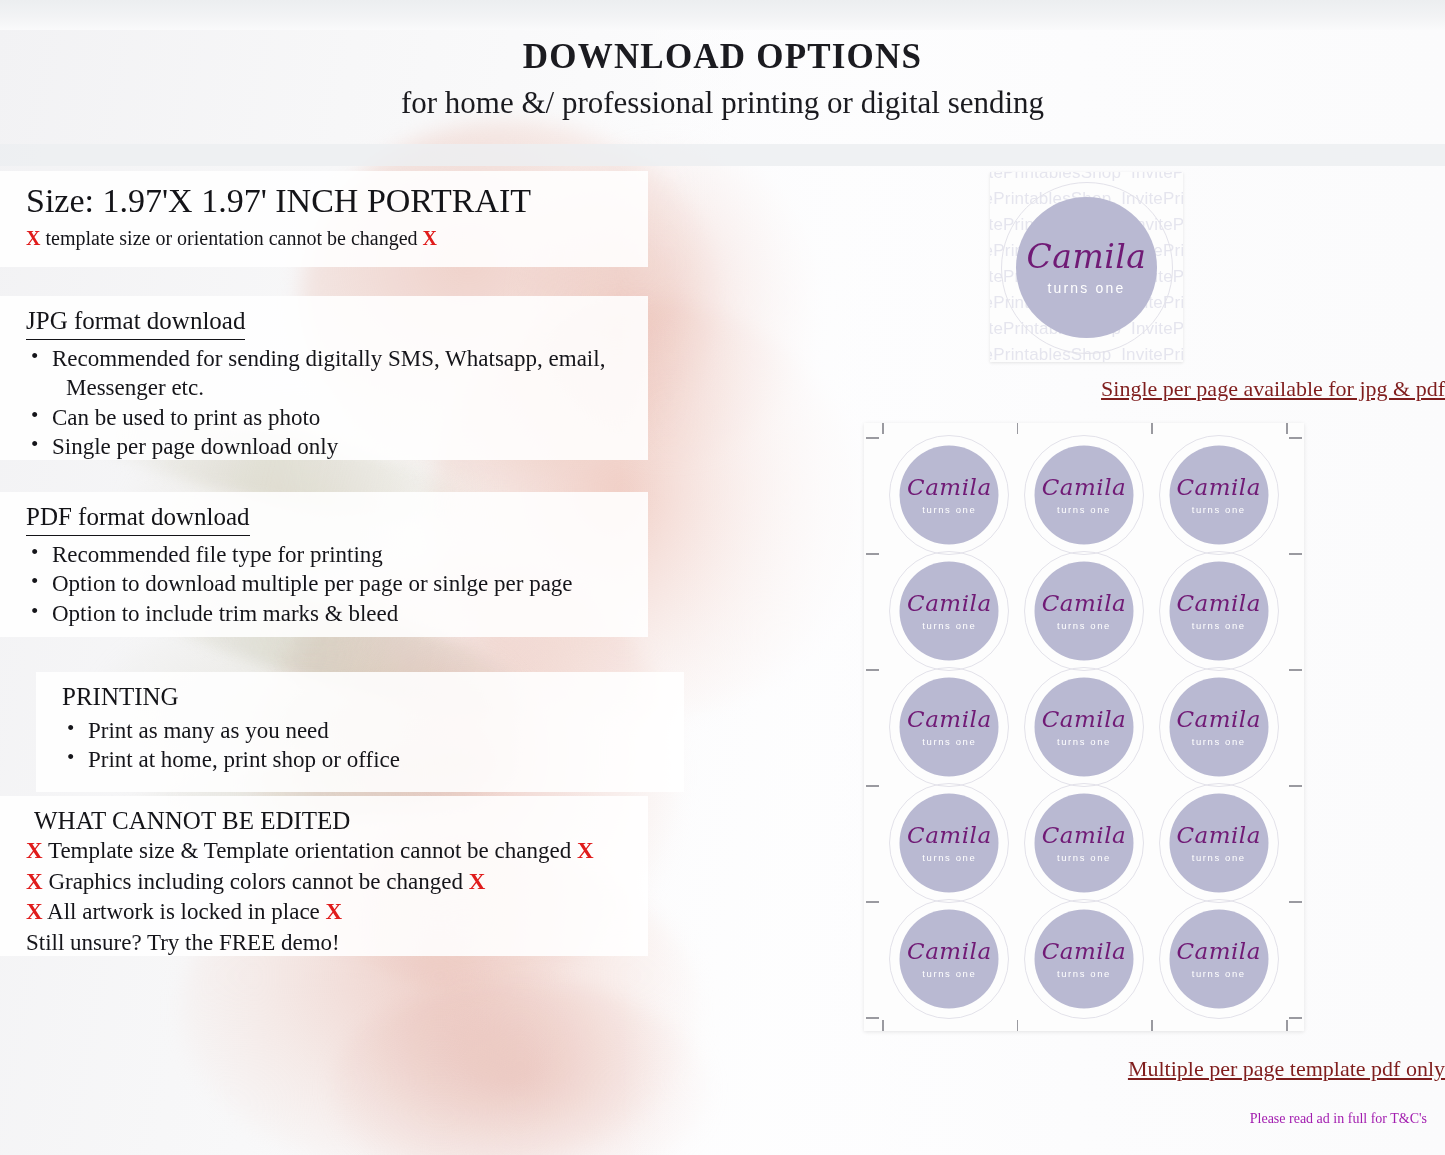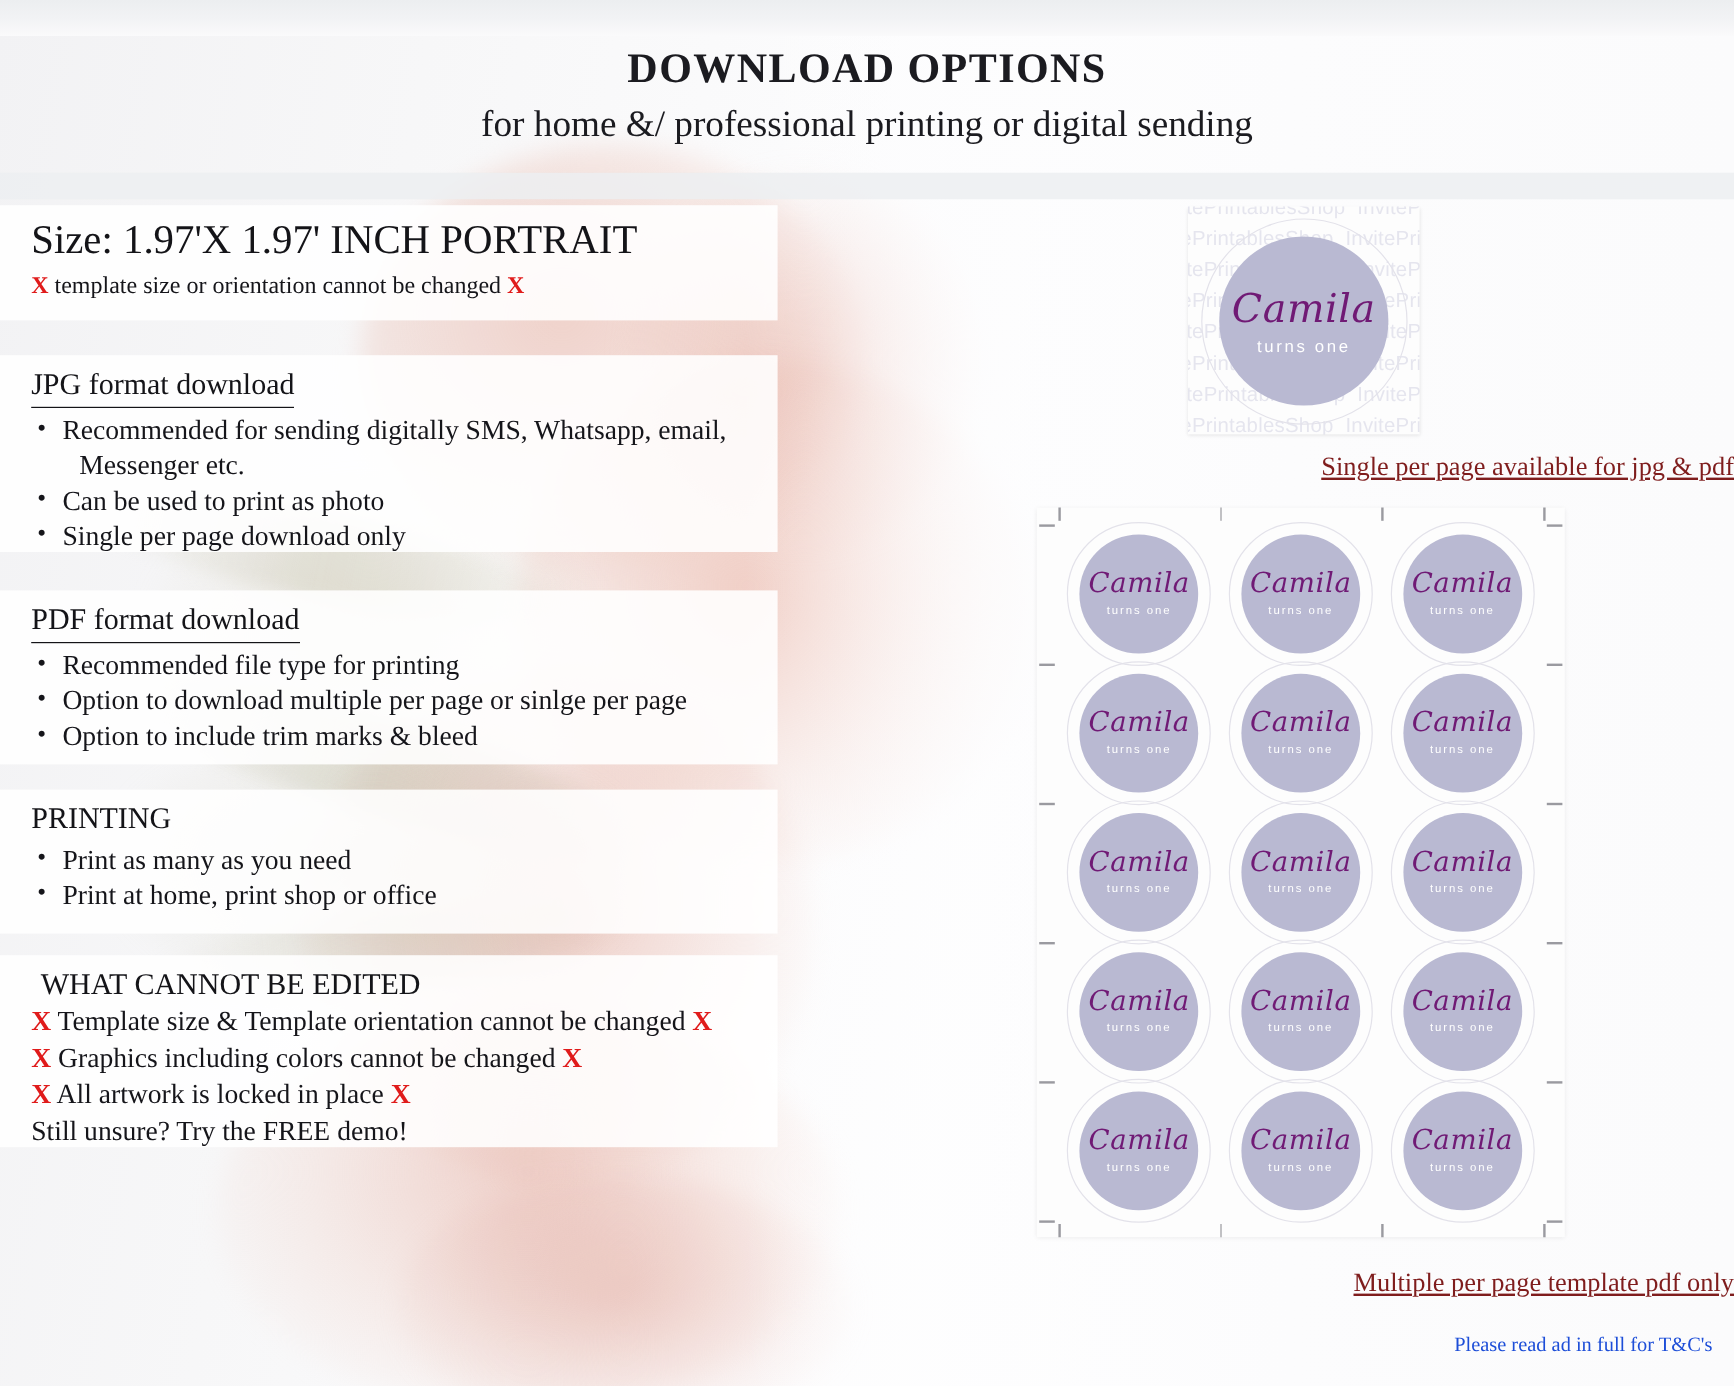--- a/index.html
+++ b/index.html
@@ -152,21 +152,21 @@
   .no-edit-line {
     font-size: 23px;
     color: #15151a;
     line-height: 1.33;
   }
 
   
   #panel-size    { top: 171px; width: 648px; height: 96px; }
   #panel-jpg     { top: 296px; width: 648px; height: 164px; }
   #panel-pdf     { top: 492px; width: 648px; height: 145px; }
-  #panel-print   { top: 658px; width: 648px; height: 120px; }
+  #panel-print   { top: 672px; width: 648px; height: 120px; margin-left: 36px; }
   #panel-noedit  { top: 796px; width: 648px; height: 160px; }
 
   
   .right-col {
     position: absolute;
     left: 820px; top: 0;
     width: 625px; height: 100%;
     z-index: 4;
   }
 
@@ -235,22 +235,22 @@
     color: #7f1d1d;
     text-decoration: underline;
   }
   #cap-single { top: 376px; }
   #cap-multi  { top: 1056px; }
 
   .footer-note {
     position: absolute;
     right: 18px;
     top: 1111px;
-    font-size: 17px;
-    color: #1d4ed8;
+    font-size: 14px;
+    color: #a21caf;
   }
 
   
   .sheet {
     position: absolute;
     left: 44px; top: 423px;
     width: 440px; height: 608px;
     background: #fdfdfd;
     box-shadow: 0 1px 4px rgba(0,0,0,.10);
     overflow: hidden;

